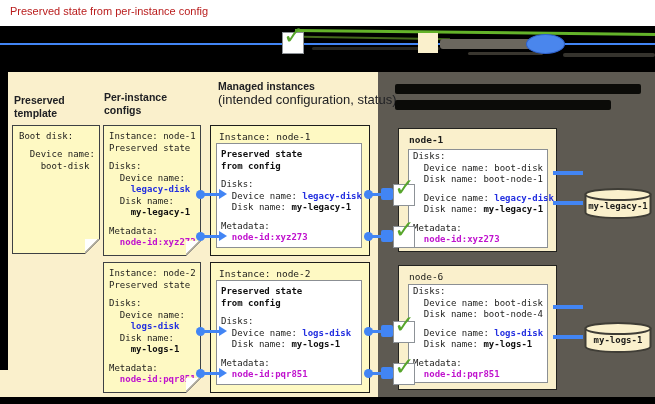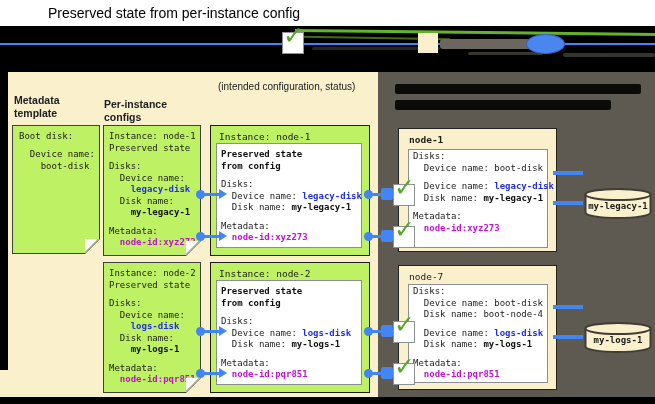--- a/index.html
+++ b/index.html
@@ -2,42 +2,42 @@
 <html><head>
 <meta charset="utf-8">
 <style>
   html,body{margin:0;padding:0;background:#2a2a2a;}
   .stage{position:relative;width:655px;height:404px;background:#000;overflow:hidden;
          font-family:"Liberation Sans",sans-serif;}
   .abs{position:absolute;}
 
   
   .titlebar{left:0;top:0;width:655px;height:26px;background:#ffffff;}
-  .title{left:10px;top:5px;font-size:14px;color:#000000;margin-left:38px;}
+  .title{left:10px;top:5px;font-size:11px;color:#b91c1c;}
 
   
   .hline{left:0;top:43px;width:655px;height:2px;background:#4285f4;}
   .greenline{background:#64b32a;height:2.5px;}
   .greenline2{background:#44691c;height:2px;}
   .streak{border-radius:3px;}
   .swatch{width:20px;height:20px;background:#faf0cc;}
   .lg-ellipse{width:37px;height:18px;border-radius:50%;background:#4a86ed;border:1px solid #2f62cc;}
 
   
   .panel-cream{left:8px;top:72px;width:370px;height:325px;background:#faf0cc;}
   .panel-dark{left:378px;top:72px;width:277px;height:325px;background:#5e5a52;}
   .cream-notch{left:0;top:370px;width:8px;height:27px;background:#faf0cc;}
 
   
   .colhdr{font-size:10.5px;font-weight:bold;line-height:13px;color:#202124;}
   .colhdr .reg{font-weight:normal;}
   .nowrap{white-space:nowrap;}
 
   
-  .box{background:#bef264;border:1.4px solid #3e4144;}
+  .box{background:#fef9c3;border:1.4px solid #3e4144;}
   .dk{border-color:#1d1d1b;}
   .inner{background:#fff;border:1.4px solid #8b8f93;}
   .nodebox{background:#faf0cc;border:1.4px solid #22221f;}
   .fold{position:absolute;right:-2px;bottom:-2px;width:16px;height:16px;
         background:linear-gradient(135deg,#ffffff 0%,#ffffff 40%,#c3bfb2 40%,#8d897d 50%,#faf0cc 50%,#faf0cc 100%);}
 
   
   .code{font-family:"DejaVu Sans Mono",monospace;font-size:9px;color:#1c1c1a;}
   .cl{white-space:pre;height:11.6px;line-height:11.6px;overflow:visible;}
   .cl.blank{height:6.8px;}
@@ -77,24 +77,25 @@
   <div class="abs cbx" style="left:282px;top:32px;">
     <span class="ck">✓</span>
   </div>
   <div class="abs swatch" style="left:418px;top:33px;"></div>
   <div class="abs lg-ellipse" style="left:526px;top:34px;"></div>
 
   <div class="abs panel-cream"></div>
   <div class="abs panel-dark"></div>
   <div class="abs cream-notch"></div>
 
-  <div class="abs colhdr" style="left:14px;top:94px;width:72px;">Metadata template</div>
-  <div class="abs colhdr" style="left:104px;top:98px;width:90px;">Per-instance configs</div>
+  <div class="abs colhdr" style="left:14px;top:94px;width:72px;">Preserved template</div>
+  <div class="abs colhdr" style="left:104px;top:91px;width:90px;">Per-instance configs</div>
   <div class="abs colhdr" style="left:218px;top:80px;width:158px;">
-    <div class="reg nowrap" style="font-size:10px;">(intended configuration, status)</div>
+    <div class="nowrap">Managed instances</div>
+    <div class="reg nowrap" style="font-size:13px;">(intended configuration, status)</div>
   </div>
 
   <div class="abs vmbar" style="left:395px;top:84px;width:246px;height:10px;"></div>
   <div class="abs vmbar" style="left:395px;top:100px;width:216px;height:10px;"></div>
 
   <div class="abs box" style="left:12px;top:125px;width:86px;height:127px;">
     <div class="code" style="padding:5px 0 0 6px;">
         <div class="cl"><span>Boot disk:</span></div>
         <div class="cl blank"></div>
         <div class="cl"><span>  Device name:</span></div>
@@ -168,31 +169,32 @@
         </div>
     </div>
   </div>
 
   <div class="abs nodebox" style="left:398px;top:128px;width:157px;height:122px;">
     <div class="abs mono-hdr" style="left:10px;top:5px;font-weight:bold;">node-1</div>
     <div class="abs inner" style="left:9px;top:20px;width:138px;height:97px;">
       <div class="code" style="padding:1px 0 0 4px;">
           <div class="cl"><span>Disks:</span></div>
           <div class="cl"><span>  Device name: boot-disk</span></div>
+          <div class="cl"><span>  Disk name: boot-node-1</span></div>
           <div class="cl blank"></div>
           <div class="cl"><span>  Device name: </span><span class="s-blue">legacy-disk</span></div>
           <div class="cl"><span>  Disk name: </span><span class="s-b">my-legacy-1</span></div>
           <div class="cl blank"></div>
           <div class="cl"><span>Metadata:</span></div>
           <div class="cl"><span>  </span><span class="s-mag">node-id:xyz273</span></div>
         </div>
     </div>
   </div>
   <div class="abs nodebox" style="left:398px;top:265px;width:157px;height:123px;">
-    <div class="abs mono-hdr" style="left:10px;top:5px;">node-7</div>
+    <div class="abs mono-hdr" style="left:10px;top:5px;">node-6</div>
     <div class="abs inner" style="left:9px;top:18px;width:138px;height:97px;">
       <div class="code" style="padding:1px 0 0 4px;">
           <div class="cl"><span>Disks:</span></div>
           <div class="cl"><span>  Device name: boot-disk</span></div>
           <div class="cl"><span>  Disk name: boot-node-4</span></div>
           <div class="cl blank"></div>
           <div class="cl"><span>  Device name: </span><span class="s-blue">logs-disk</span></div>
           <div class="cl"><span>  Disk name: </span><span class="s-b">my-logs-1</span></div>
           <div class="cl blank"></div>
           <div class="cl"><span>Metadata:</span></div>

